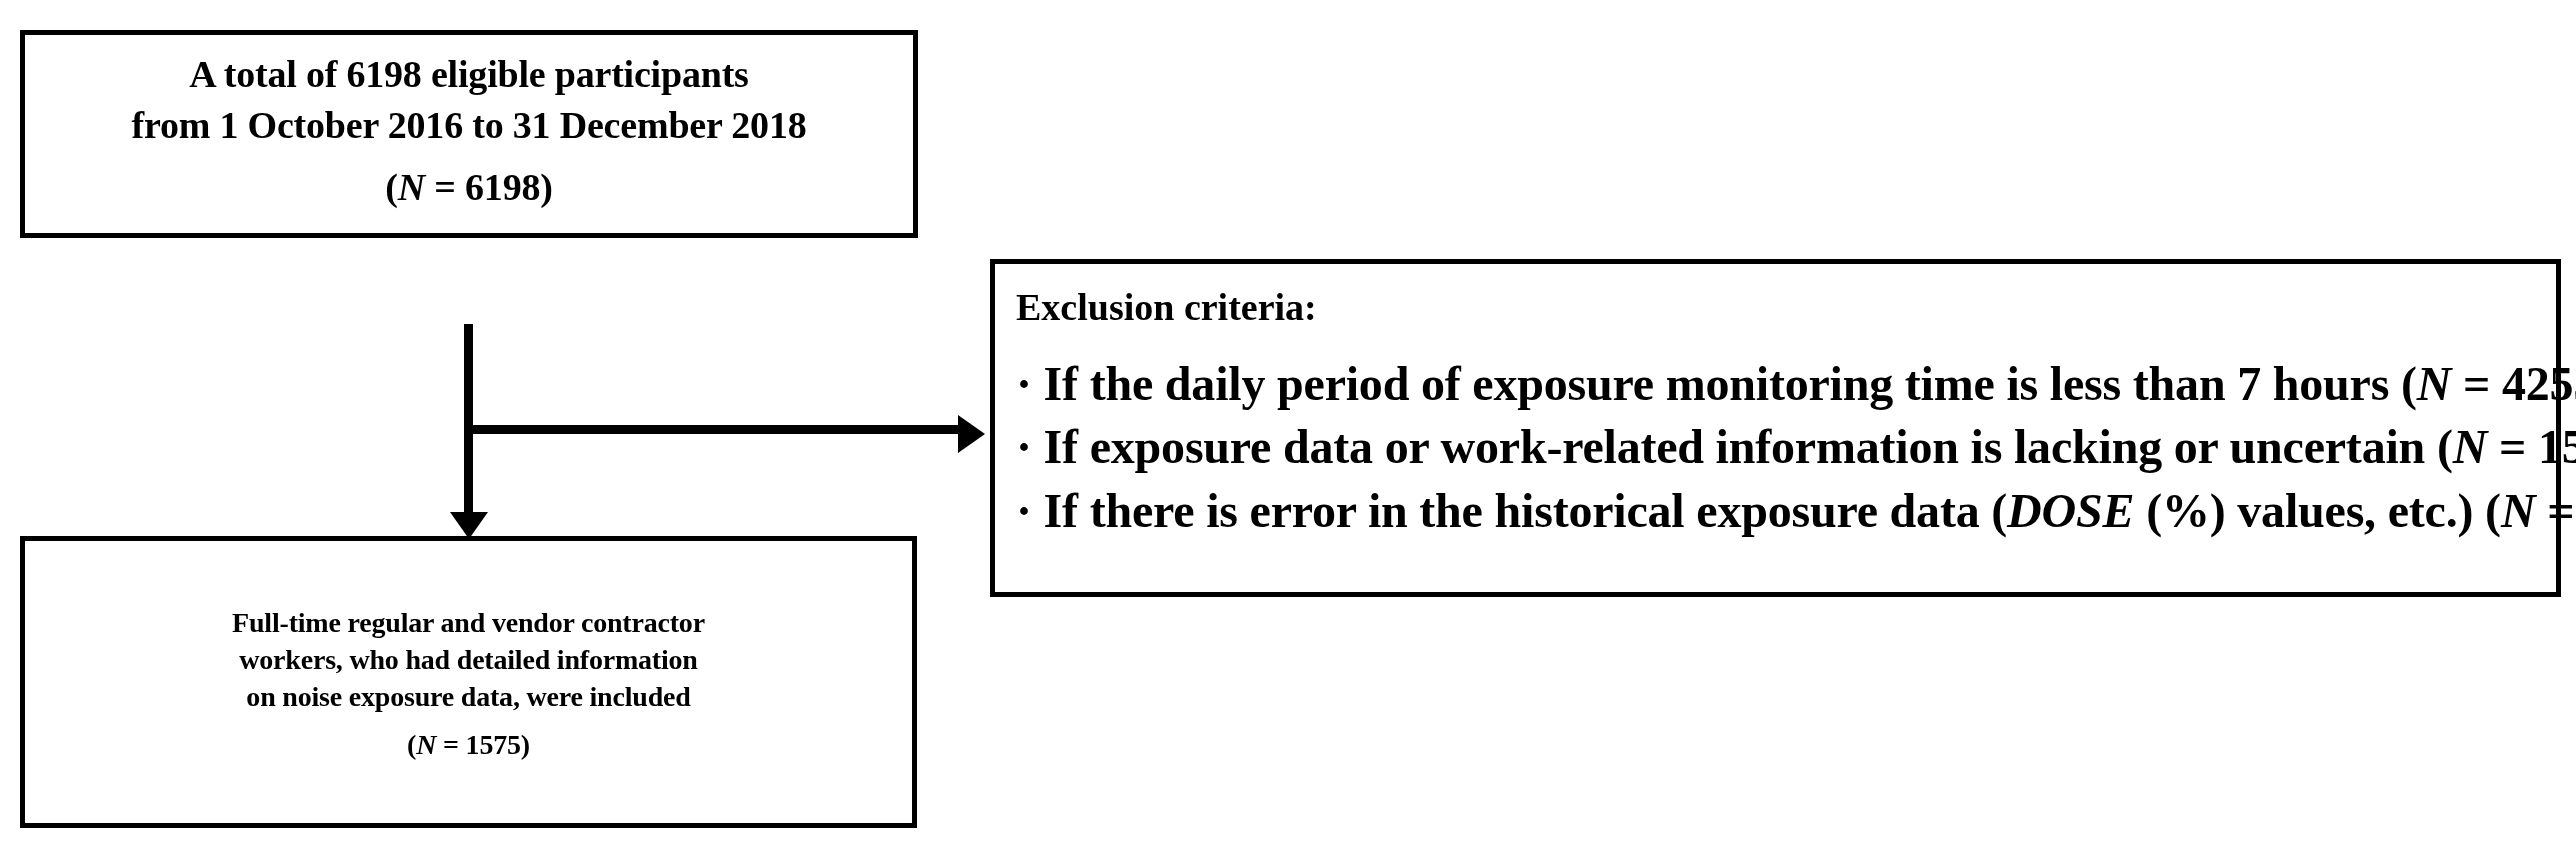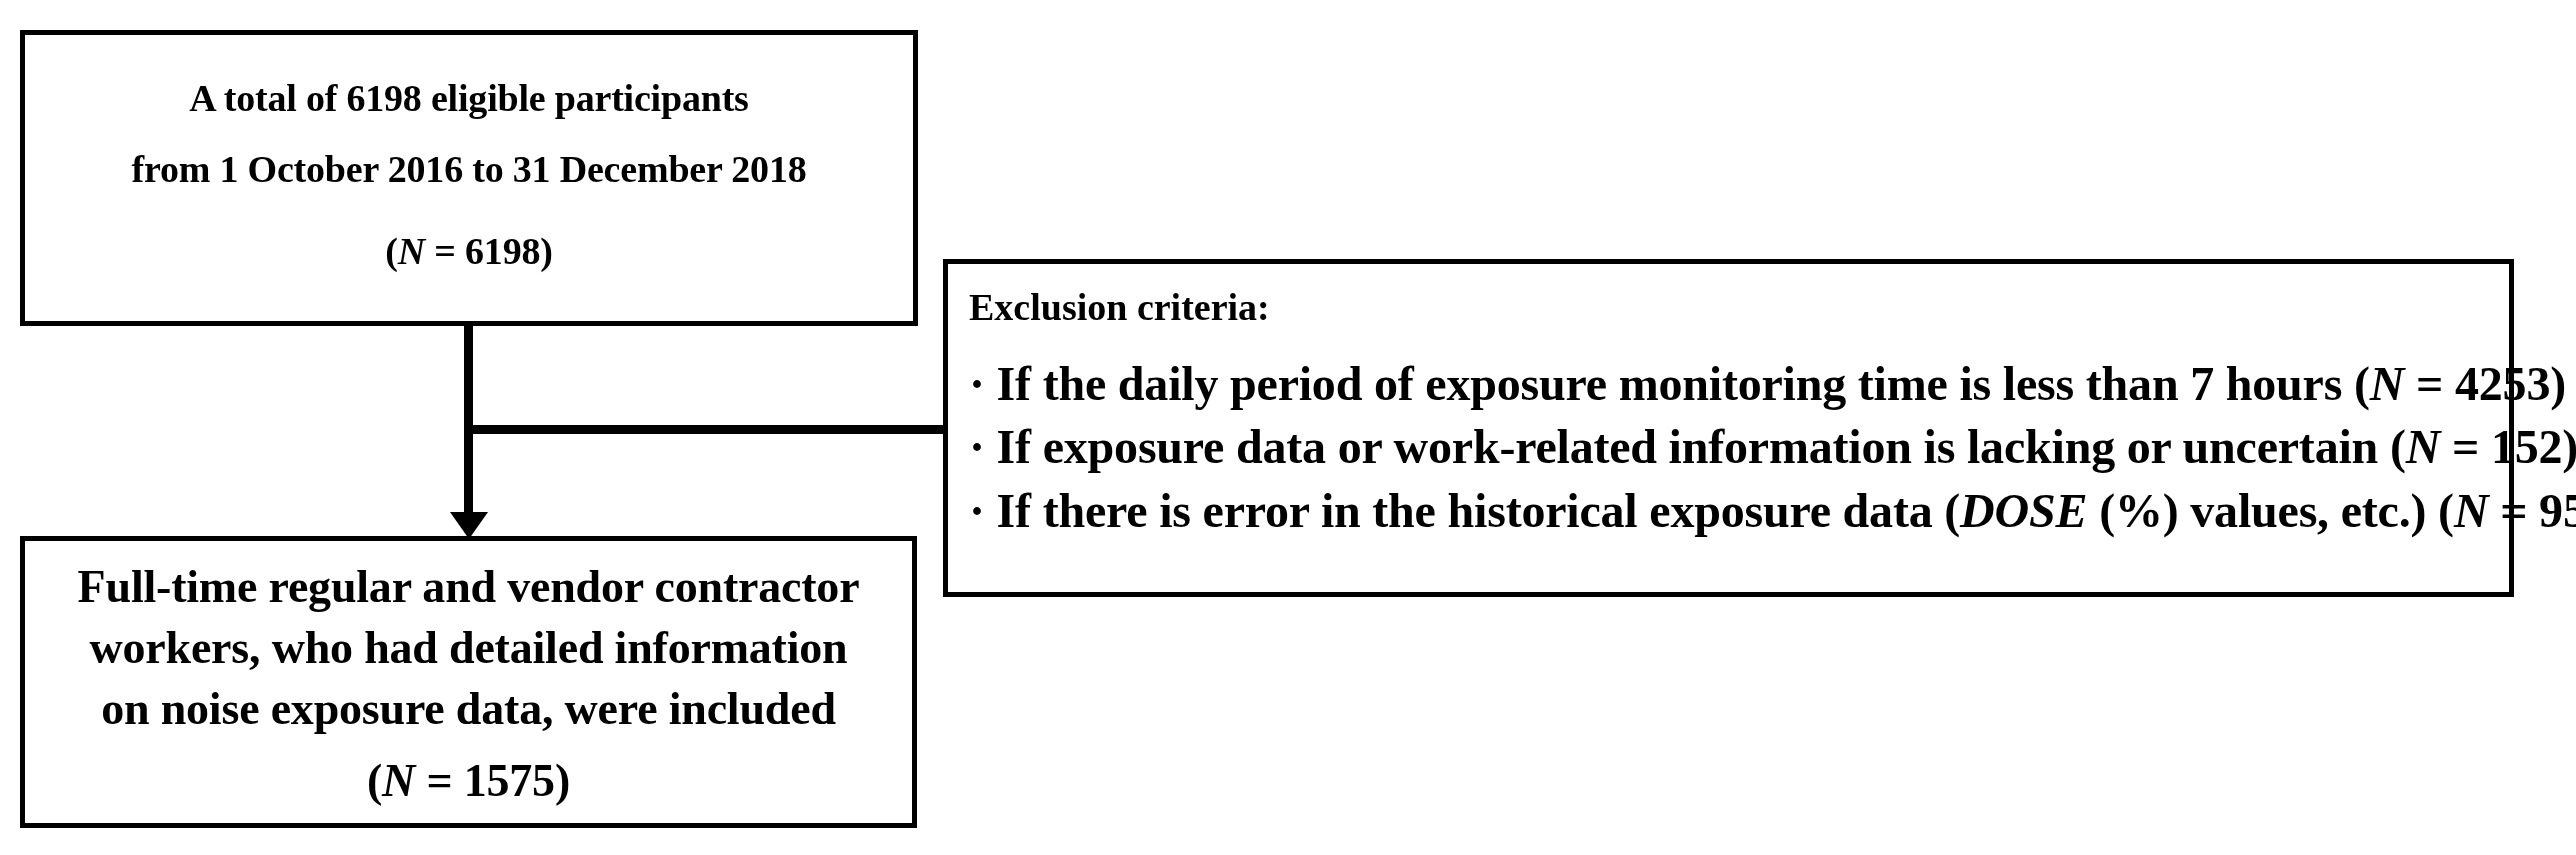--- a/index.html
+++ b/index.html
@@ -37,54 +37,53 @@
     font-stretch: condensed;
     white-space: nowrap;
     letter-spacing: -0.2px;
   }
 
   
   #box-eligible {
     left: 20px;
     top: 30px;
     width: 898px;
-    height: 296px;
+    height: 208px;
     align-items: center;
     padding: 8px 11.2px 14.4px 11.2px;
-    gap: 20px;
   }
   #box-eligible .box-line {
     font-size: 38px;
     line-height: 1.33;
     text-align: center;
   }
   #box-eligible .n-line {
     margin-top: 11.2px;
   }
 
   
   #box-included {
     left: 20px;
     top: 536px;
     width: 897px;
     height: 292px;
     align-items: center;
     padding: 11.2px 11.2px 8px 11.2px;
   }
   #box-included .box-line {
-    font-size: 46px;
+    font-size: 28px;
     line-height: 1.33;
   }
   #box-included .n-line {
     margin-top: 11.2px;
   }
 
   
   #box-exclusion {
-    left: 943px;
+    left: 990px;
     top: 259px;
     width: 1571px;
     height: 338px;
     align-items: flex-start;
     justify-content: flex-start;
     padding: 21px 16px 17.6px 21px;
   }
   #box-exclusion .exclusion-title {
     font-size: 38px;
     font-weight: bold;

